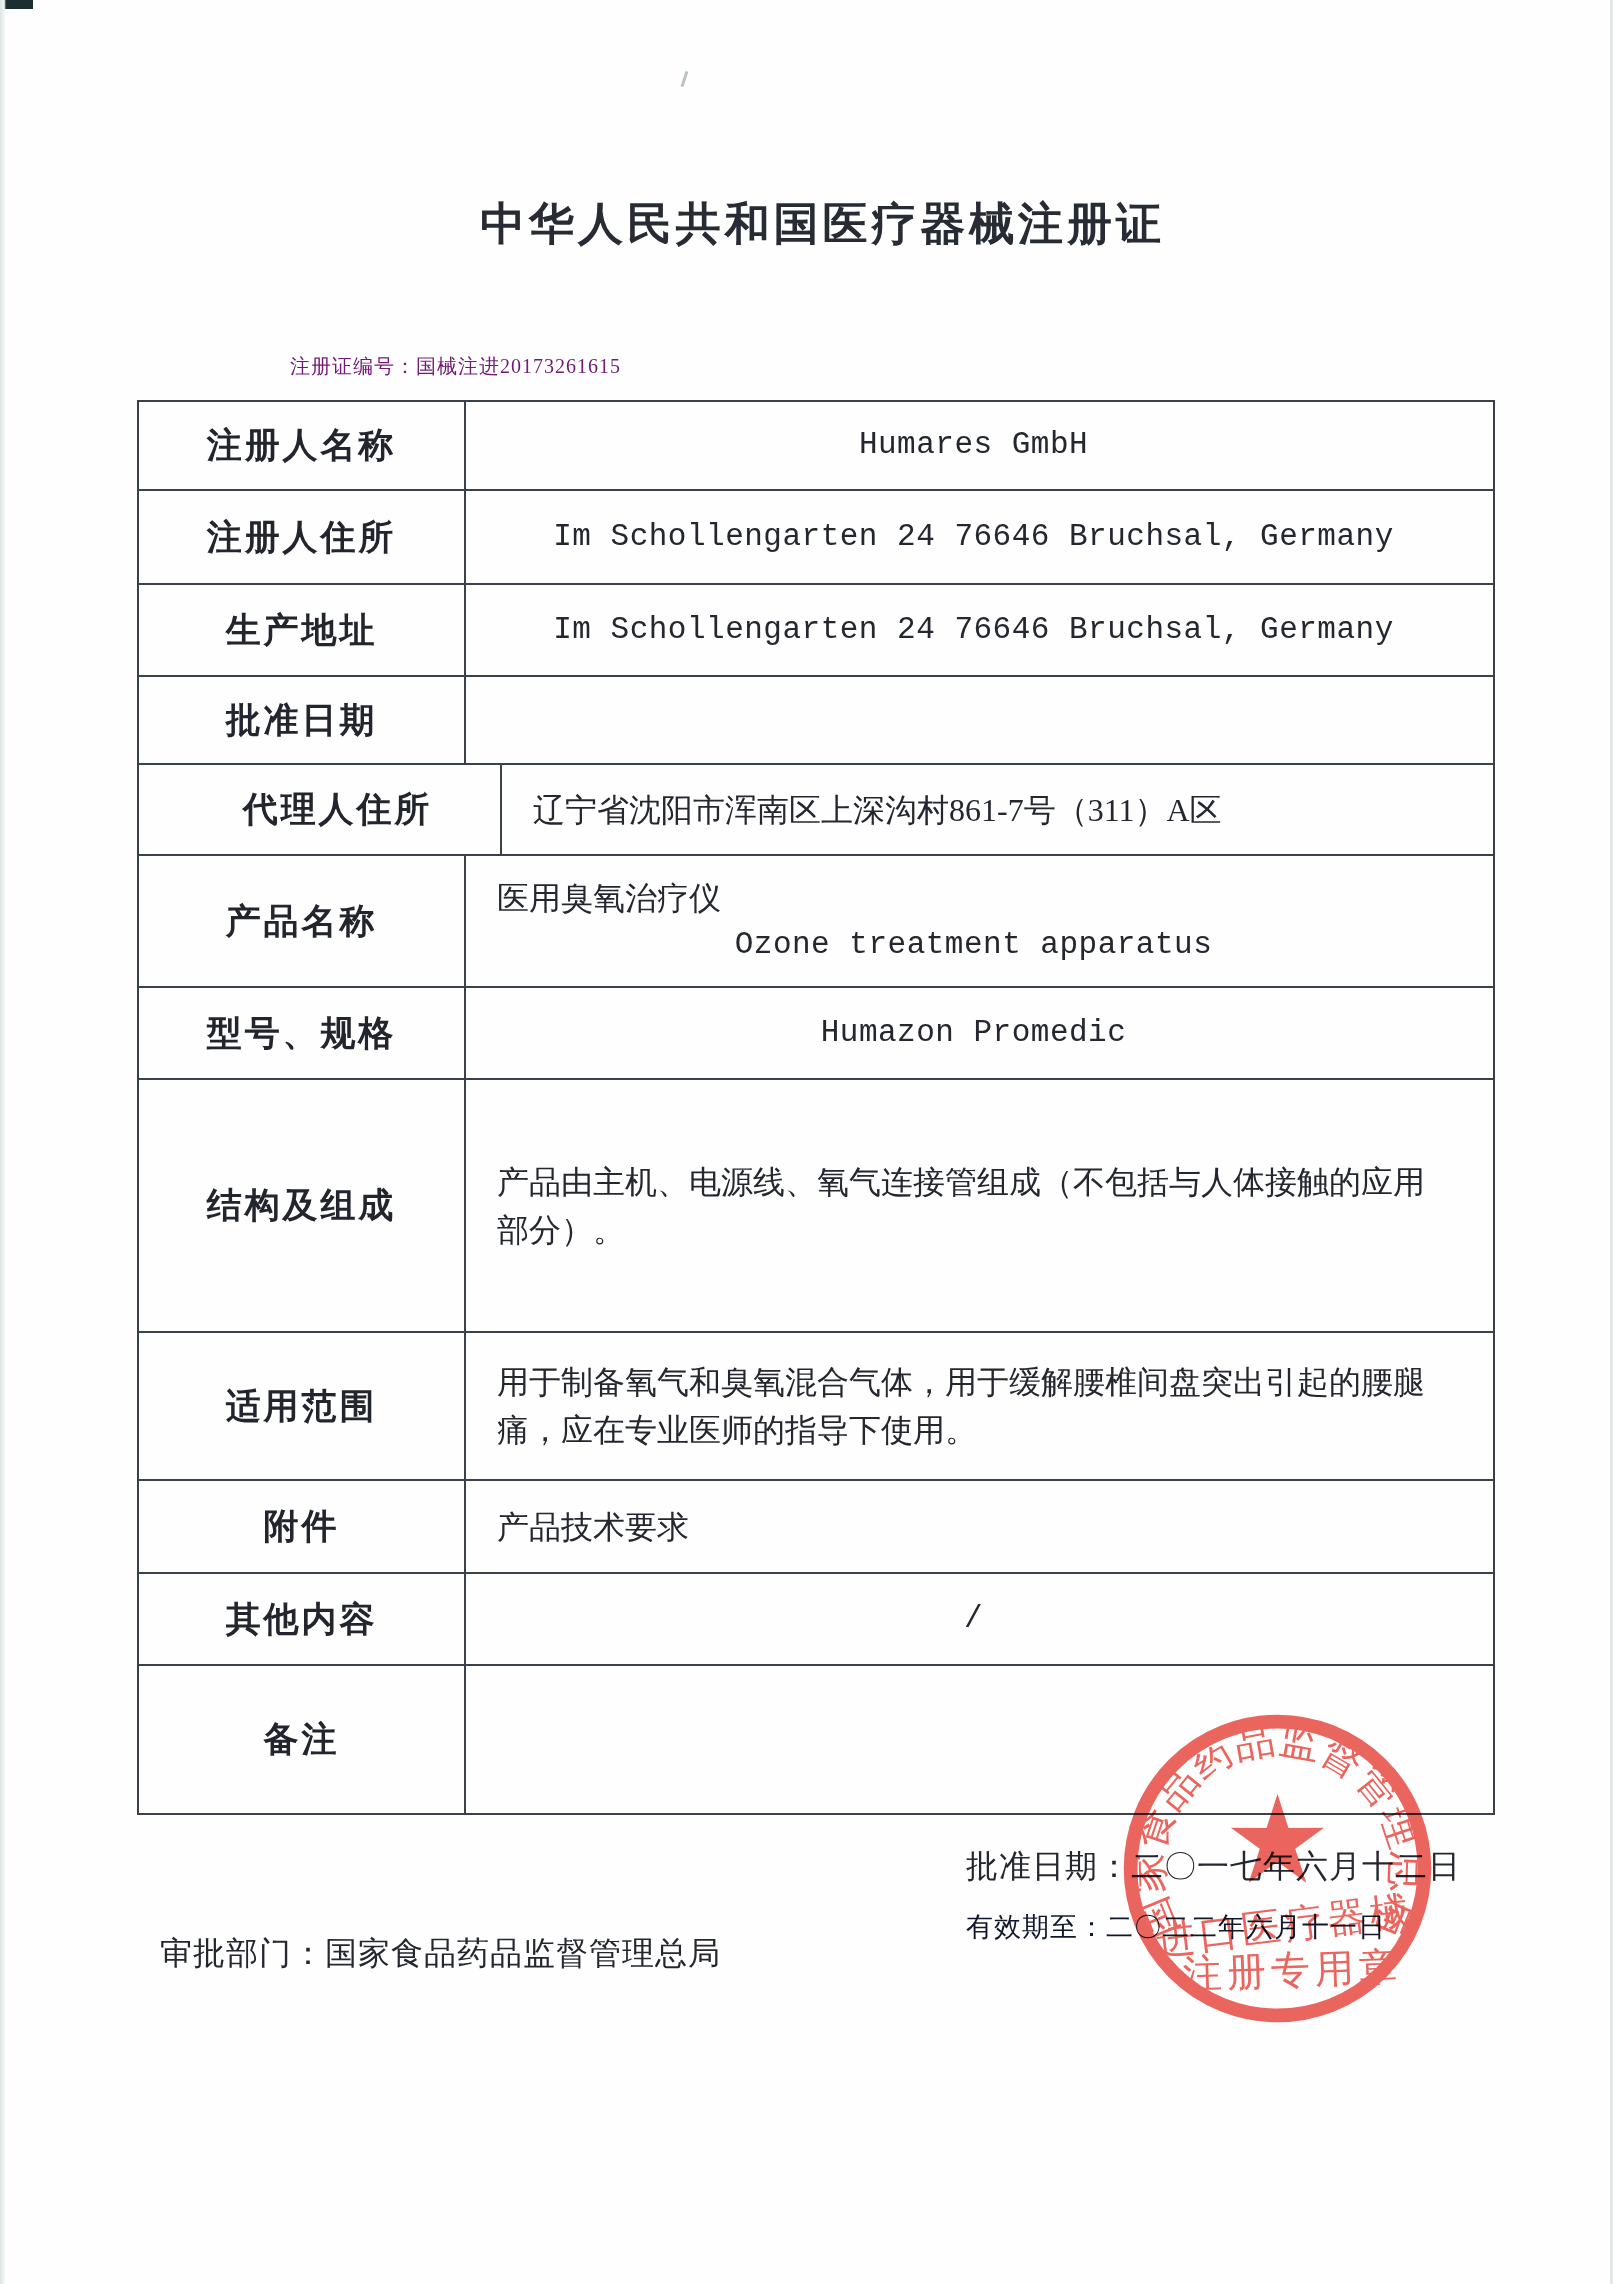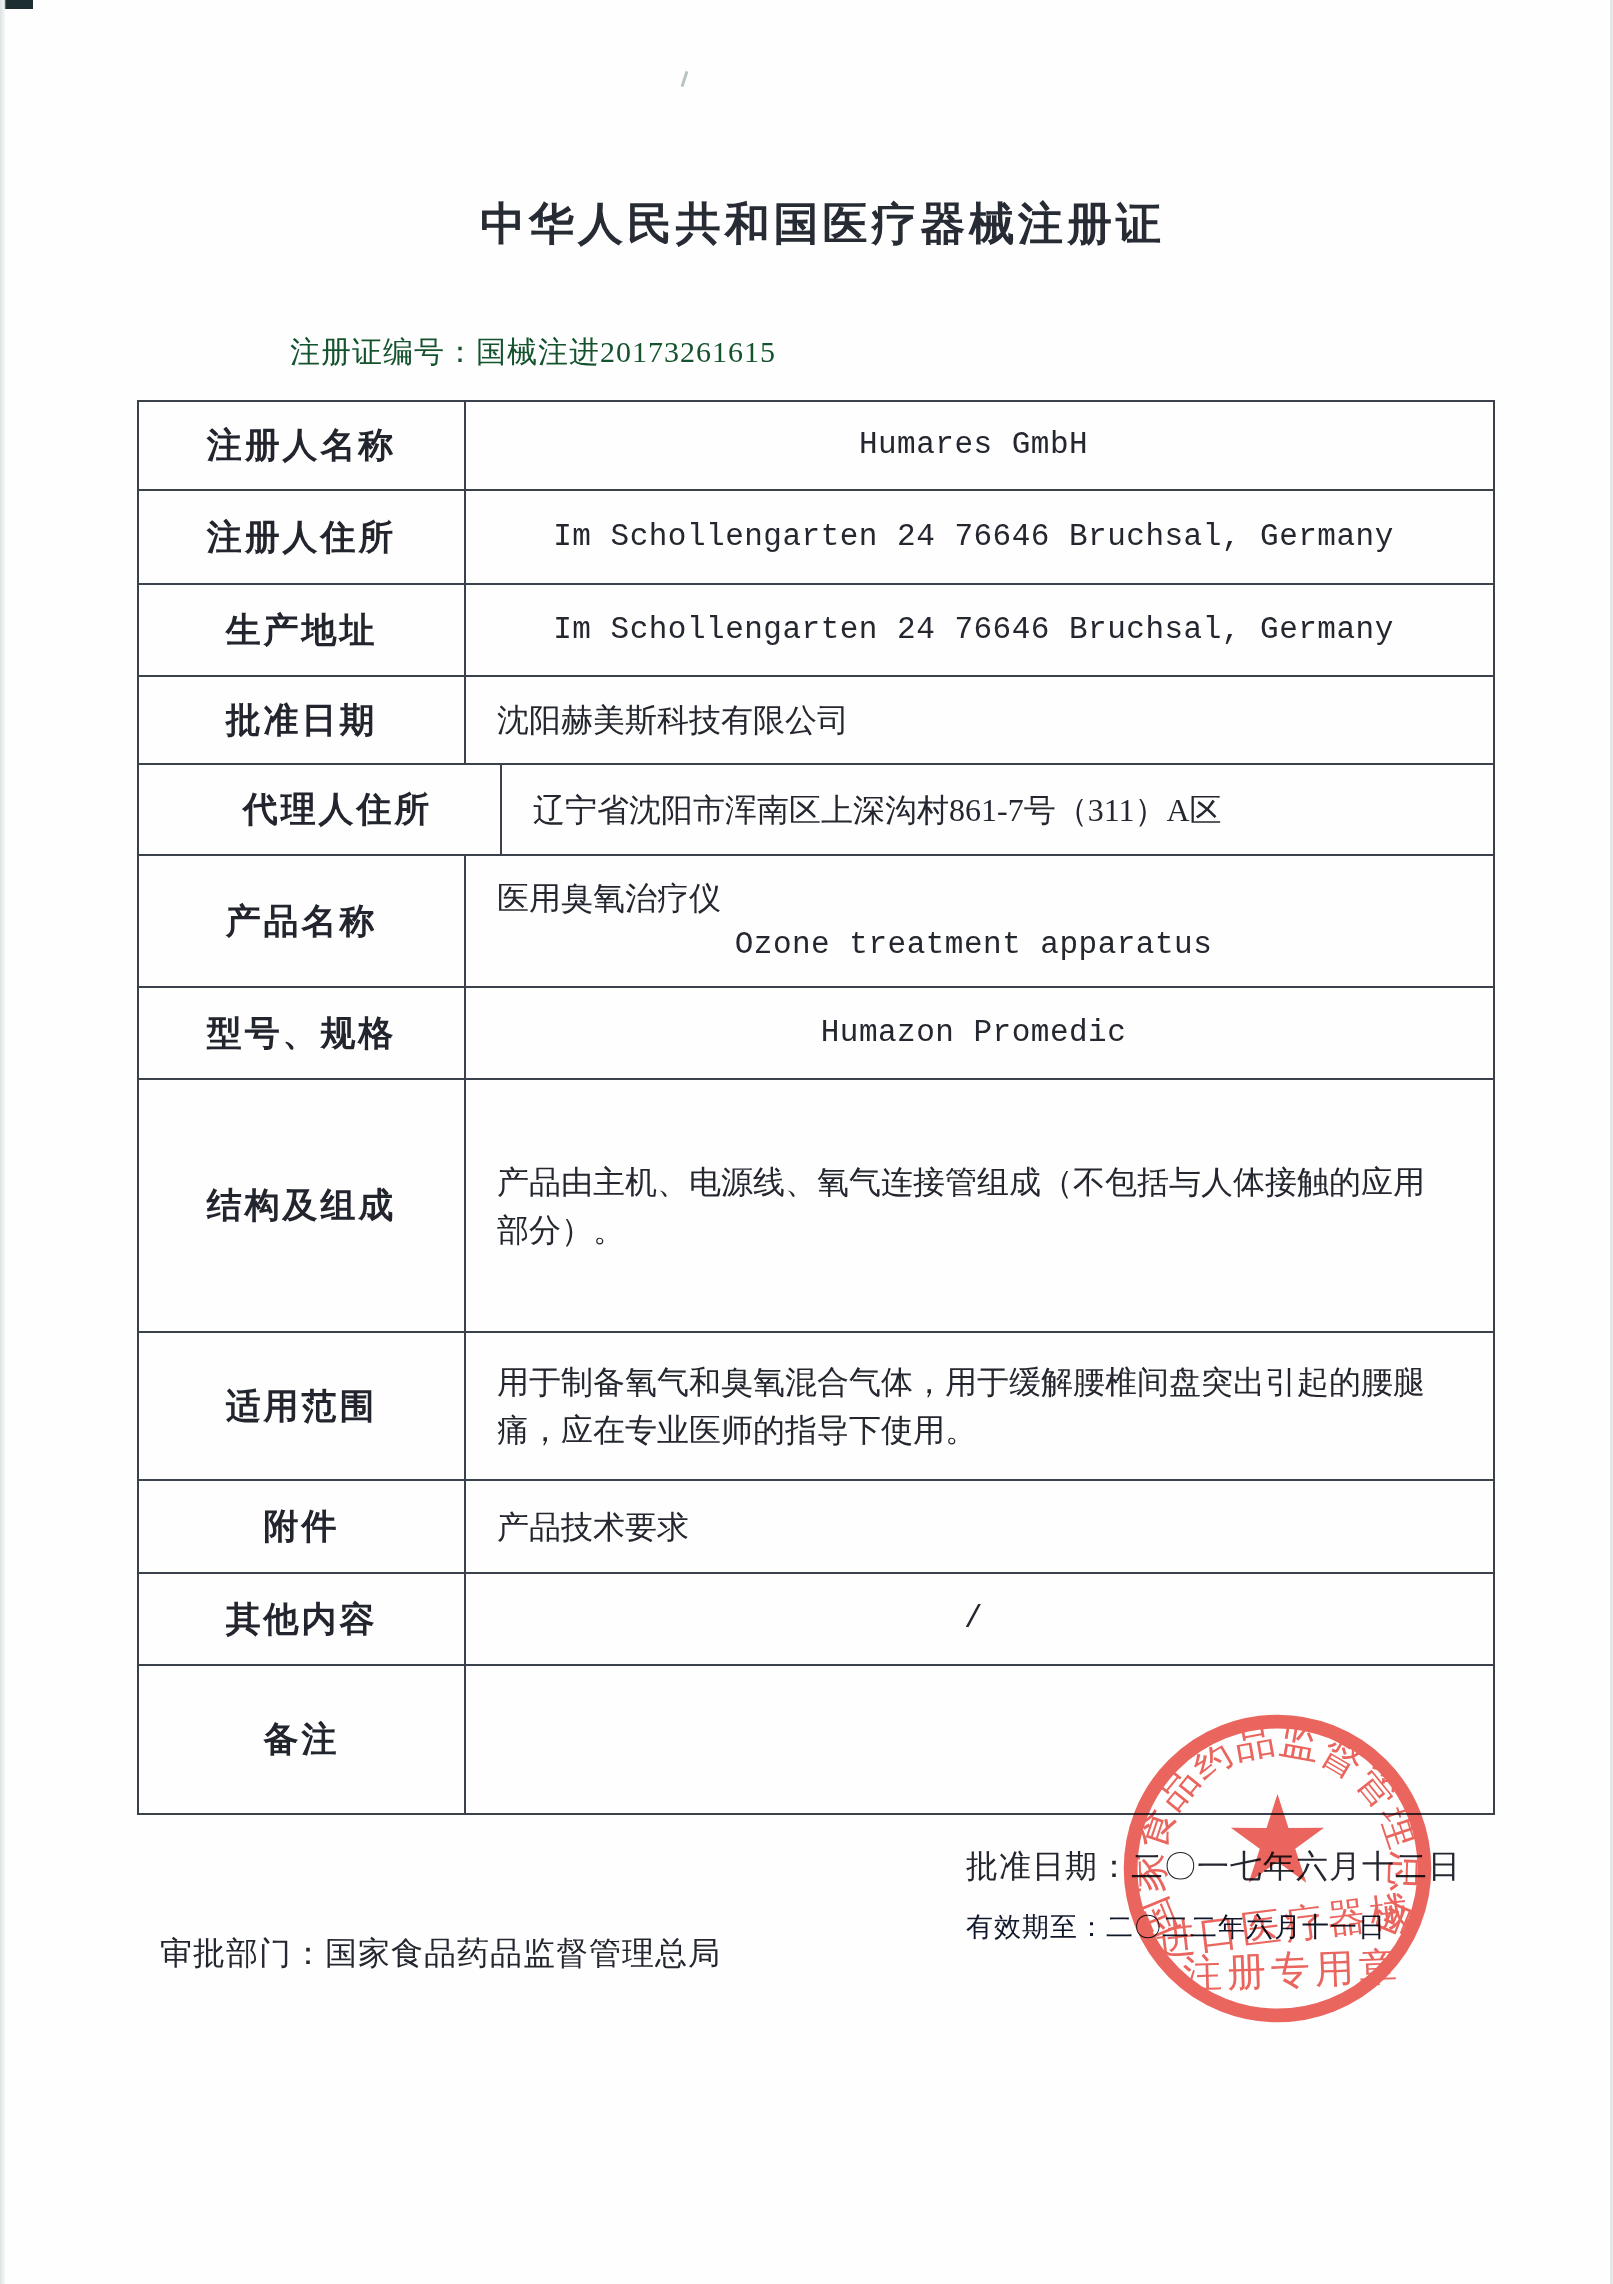--- a/index.html
+++ b/index.html
@@ -14,21 +14,21 @@
   .scan-left-edge { position:absolute; left:0; top:0; width:5.9px; height:100%;
     background:linear-gradient(to right,#dce3e3,#f2f5f5 70%,rgba(255,255,255,0)); }
   .scan-right-edge { position:absolute; right:0; top:0; width:2.9px; height:100%; background:#e3e8e8; }
   .scan-speck { position:absolute; left:683px; top:71px; width:2.9px; height:15.7px; background:#b9c2c2; transform:rotate(18deg); }
 
   .title {
     position:absolute; top:194px; left:16px; width:100%; text-align:center;
     font-family:"DejaVu Sans","Liberation Sans",sans-serif; font-weight:bold;
     font-size:45px; letter-spacing:3.9px; color:#272b33;
   }
-  .regline { position:absolute; top:332px; left:290px; font-size:30px; letter-spacing:1px; color:#14532d; }
+  .regline { position:absolute; top:353px; left:290px; font-size:20px; letter-spacing:1px; color:#701a75; }
 
   .reg-table {
     position:absolute; left:137px; top:400px; width:1354px;
     border:2.9px solid #3a414b; box-sizing:content-box; background:transparent;
   }
   .row { display:flex; border-top:2.9px solid #3a414b; }
   .row:first-child { border-top:none; }
   .cell-label {
     flex:0 0 325px; width:325px; border-right:2.9px solid #3a414b;
     display:flex; align-items:center; justify-content:center;
@@ -81,21 +81,20 @@
       <div class="cell-value mono">Im Schollengarten 24 76646 Bruchsal, Germany</div>
     </div>
 
     <div class="row r2">
       <div class="cell-label">生产地址</div>
       <div class="cell-value mono">Im Schollengarten 24 76646 Bruchsal, Germany</div>
     </div>
 
     <div class="row r3">
       <div class="cell-label">批准日期</div>
-      <div class="cell-value">沈阳赫美斯科技有限公司</div>
     </div>
 
     <div class="row r4">
       <div class="cell-label">代理人住所</div>
       <div class="cell-value">辽宁省沈阳市浑南区上深沟村861-7号（311）A区</div>
     </div>
 
     <div class="row r5">
       <div class="cell-label">产品名称</div>
       <div class="cell-value">

